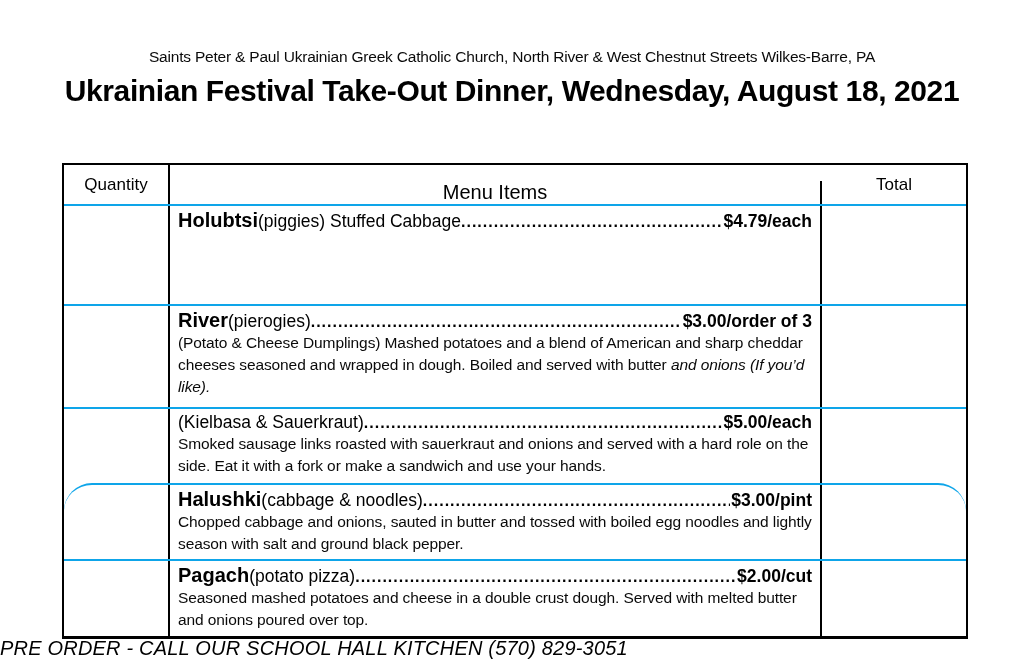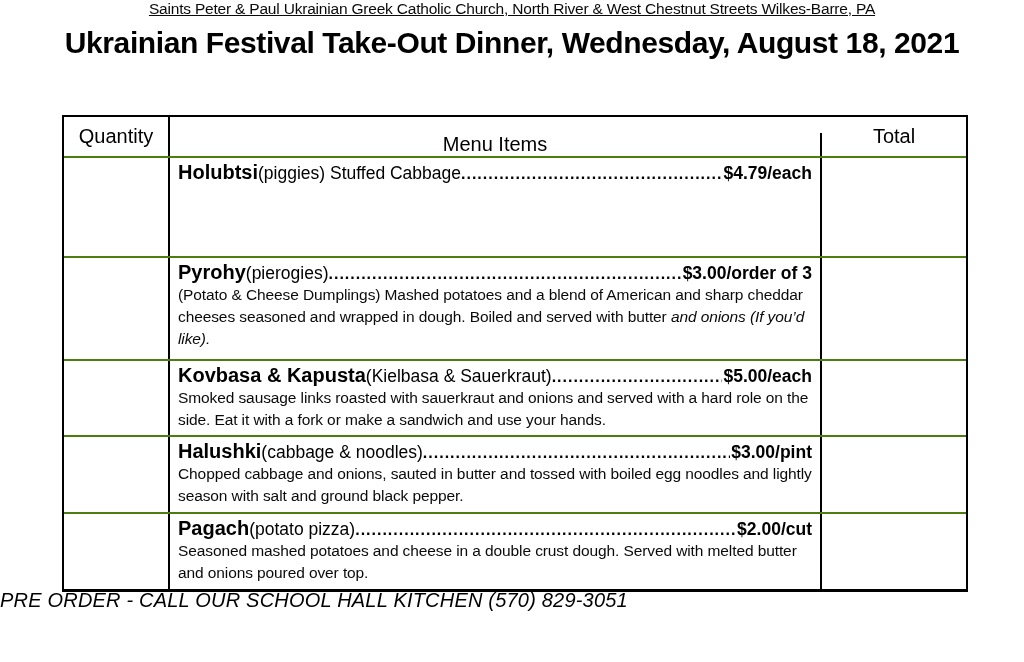--- a/index.html
+++ b/index.html
@@ -11,25 +11,25 @@
     color: #000000;
     overflow: hidden;
   }
   .page {
     position: relative;
     width: 1024px;
     height: 662px;
     background: #ffffff;
   }
   .church-line {
+    margin-top: 48px;
     text-align: center;
     font-size: 15.5px;
     letter-spacing: -0.2px;
     color: #0a0a0a;
-    text-decoration: underline;
   }
   .page-title {
     margin-top: 8px;
     text-align: center;
     font-size: 30px;
     font-weight: bold;
     letter-spacing: -0.4px;
     color: #000000;
   }
   .menu-table {
@@ -38,21 +38,21 @@
     top: 115px;
     width: 906px;
     border: 2px solid #000;
     border-bottom-width: 3px;
     background: #fff;
   }
   .t-row {
     display: flex;
     align-items: stretch;
   }
-  .t-row + .t-row { border-top: 2px solid #4d7c0f; justify-content: center; }
+  .t-row + .t-row { border-top: 2px solid #0ea5e9; justify-content: center; }
   .cell-qty {
     width: 106px;
     flex: 0 0 106px;
     border-right: 2px solid #000;
   }
   .cell-menu {
     flex: 1 1 auto;
     min-width: 0;
     border-right: 2px solid #000;
     padding: 2px 8px 4px 8px;
@@ -60,21 +60,21 @@
   .cell-total {
     width: 144px;
     flex: 0 0 144px;
   }
   .header-row { min-height: 30px; }
   .header-row .cell-qty,
   .header-row .cell-total {
     display: flex;
     align-items: center;
     justify-content: center;
-    font-size: 20px;
+    font-size: 17px;
     padding: 0;
   }
   .header-row .cell-menu {
     display: flex;
     align-items: center;
     justify-content: center;
     font-size: 20px;
     padding: 0;
     margin-top: 16px;
   }
@@ -111,21 +111,21 @@
   .item-desc {
     font-size: 15.5px;
     line-height: 1.43;
     color: #0a0a0a;
     letter-spacing: -0.1px;
   }
   .item-desc .desc-italic { font-style: italic; }
   .row-1 { min-height: 100px; }
   .row-2 { min-height: 103px; }
   .row-3 { min-height: 76px; }
-  .row-4 { min-height: 76px; }
+  .row-4 { min-height: 76px; border-radius: 28px; }
   .row-5 { min-height: 77px; }
   .preorder-note {
     position: absolute;
     left: 0;
     top: 589px;
     width: 959px;
     font-size: 20px;
     font-style: italic;
     letter-spacing: 0.2px;
     color: #000;
@@ -157,35 +157,34 @@
           <span class="item-price">$4.79/each</span>
         </div>
       </div>
       <div class="cell-total"></div>
     </div>
 
     <div class="t-row row-2">
       <div class="cell-qty"></div>
       <div class="cell-menu">
         <div class="item-title">
-          <span class="item-name">Pyrohy</span>
+          <span class="item-name">River</span>
           <span class="item-subtitle"> (pierogies)</span>
           <span class="dot-leader">....................................................................................................</span>
           <span class="item-price">$3.00/order of 3</span>
         </div>
         <div class="item-desc"><span>(Potato &amp; Cheese Dumplings) Mashed potatoes and a blend of American and sharp cheddar cheeses seasoned and wrapped in dough.  Boiled and served with butter </span><span class="desc-italic">and onions (If you’d like).</span></div>
       </div>
       <div class="cell-total"></div>
     </div>
 
     <div class="t-row row-3">
       <div class="cell-qty"></div>
       <div class="cell-menu">
         <div class="item-title">
-          <span class="item-name">Kovbasa &amp; Kapusta</span>
           <span class="item-subtitle"> (Kielbasa &amp; Sauerkraut)</span>
           <span class="dot-leader">....................................................................................................</span>
           <span class="item-price">$5.00/each</span>
         </div>
         <div class="item-desc"><span>Smoked sausage links roasted with sauerkraut and onions and served with a hard role on the side.  Eat it with a fork or make a sandwich and use your hands.</span><span class="desc-italic"></span></div>
       </div>
       <div class="cell-total"></div>
     </div>
 
     <div class="t-row row-4">

